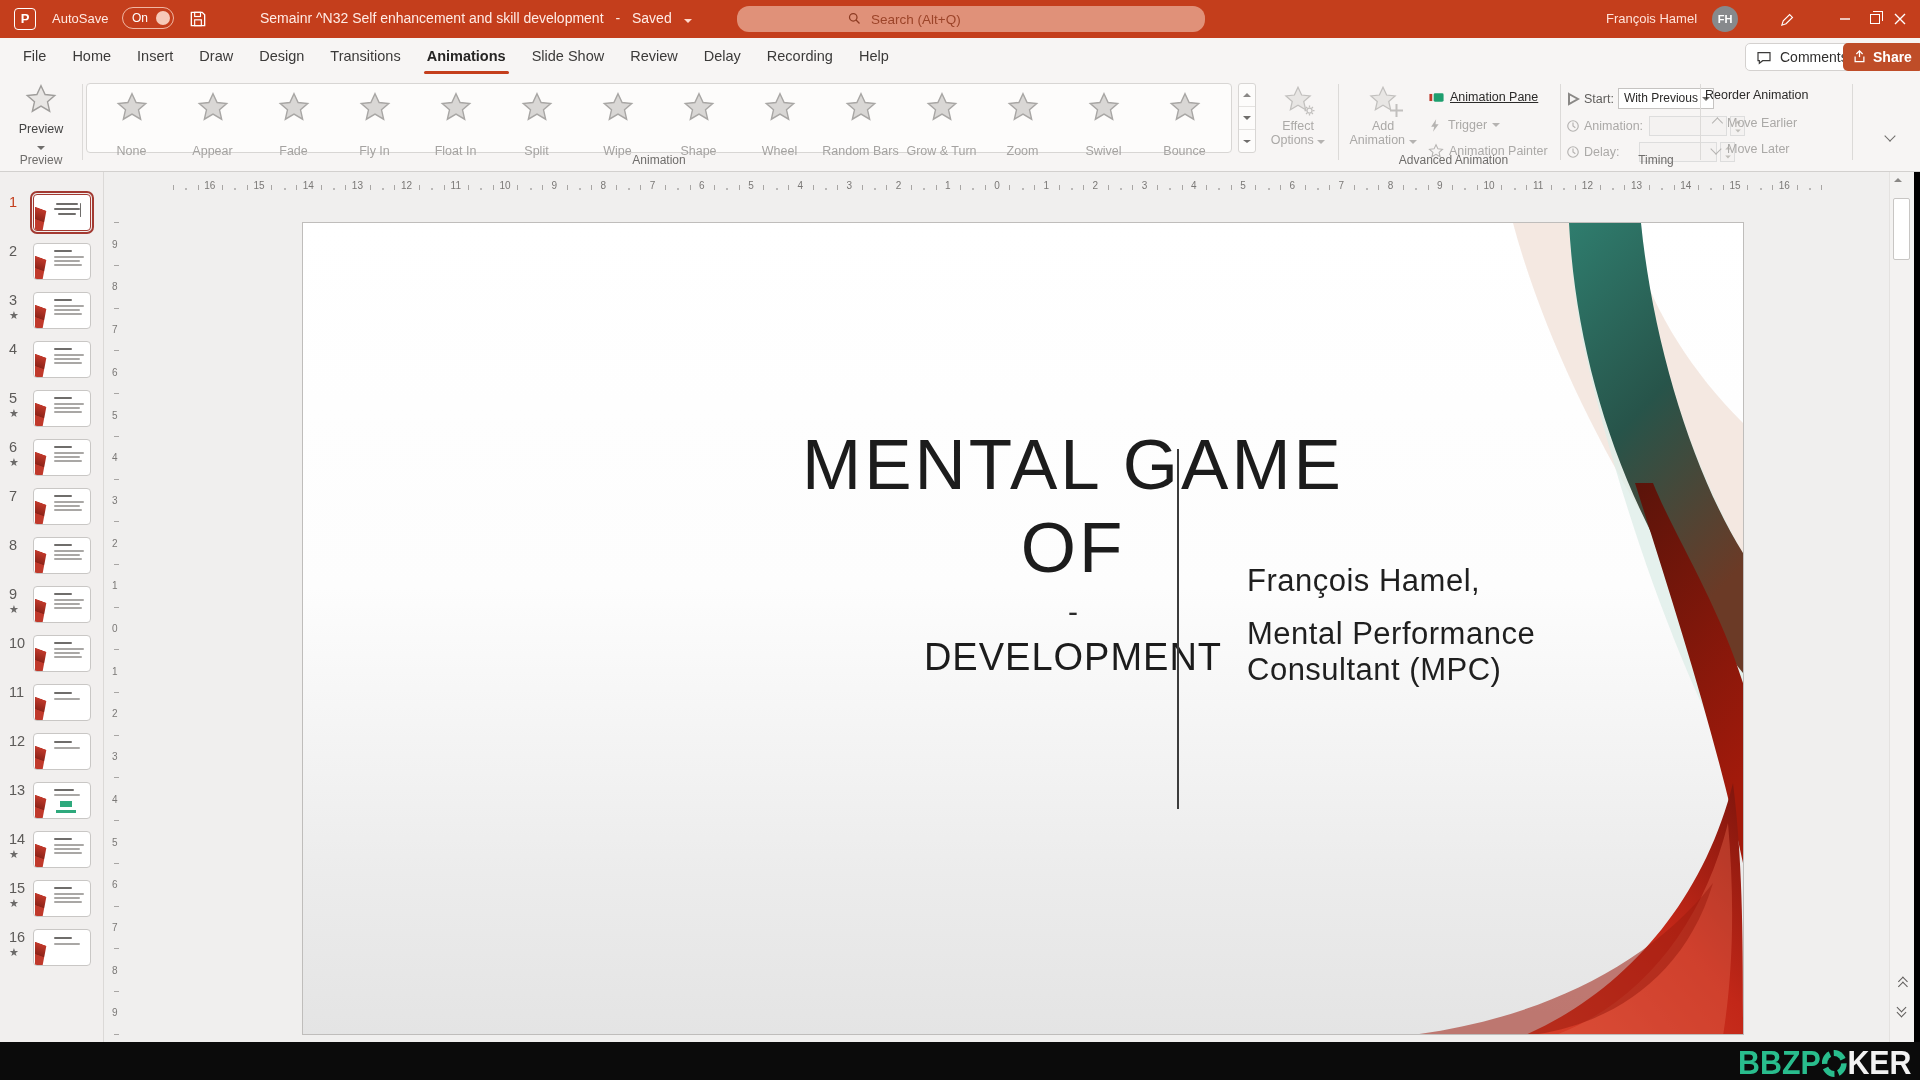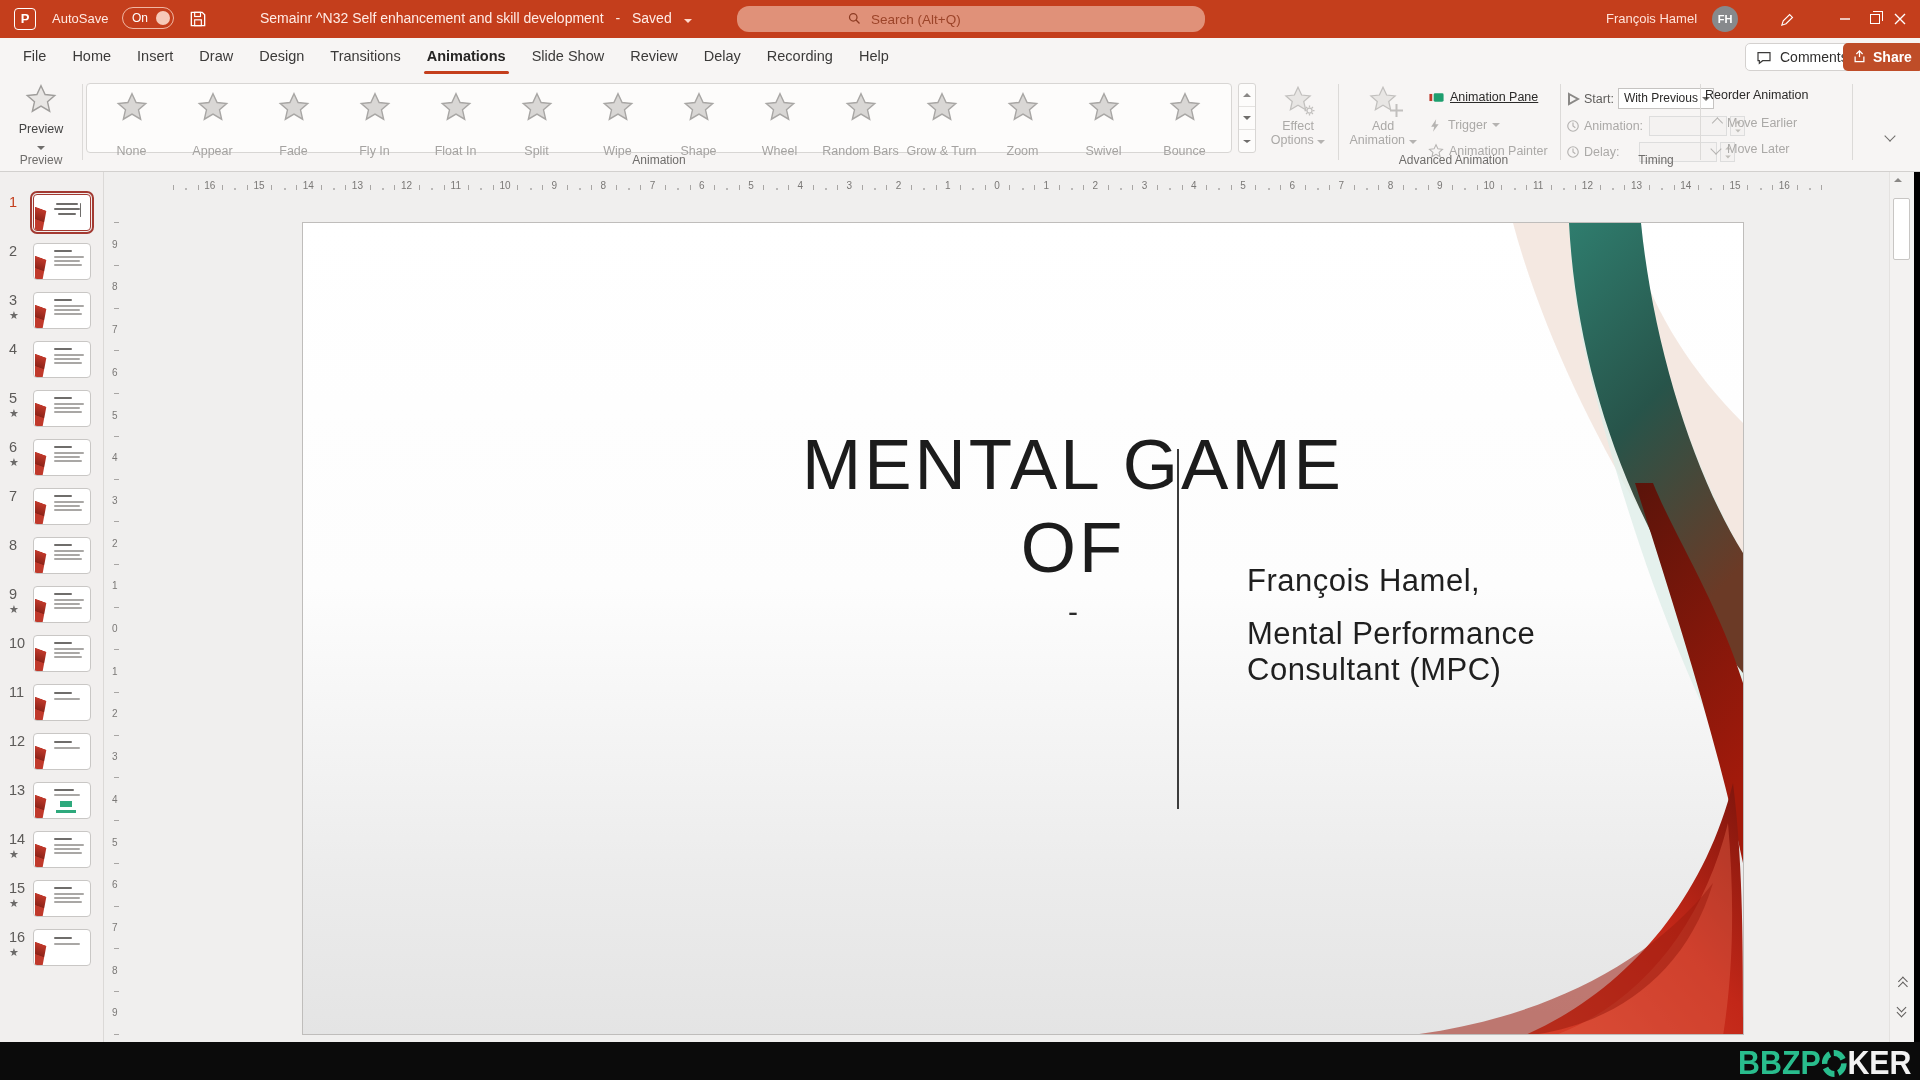--- a/index.html
+++ b/index.html
@@ -780,20 +780,21 @@
       <path d="M300 813 C400 770 480 680 510 560 C520 640 520 720 520 813 Z" fill="url(#bred)"></path>
       <path d="M330 813 C420 780 480 700 505 600 C512 680 510 750 500 813 Z" fill="#e06048" opacity="0.45"></path>
       <path d="M180 813 C300 800 420 750 490 660 C460 760 380 805 300 813 Z" fill="#9c1e10" opacity="0.55"></path>
     </svg>
 
     <div id="title-block">
       <div class="t-line">MENTAL GAME</div>
       <div class="t-line">OF</div>
       <div id="title-dash">-</div>
       <div id="subtitle-block">
+        <div class="st-line">DEVELOPMENT</div>
       </div>
     </div>
     <div id="divider-line"></div>
     <div id="author-block">
       <div id="author-name">François Hamel,</div>
       <div id="author-role">Mental Performance Consultant (MPC)</div>
     </div>
   </div>
 </div>
 

